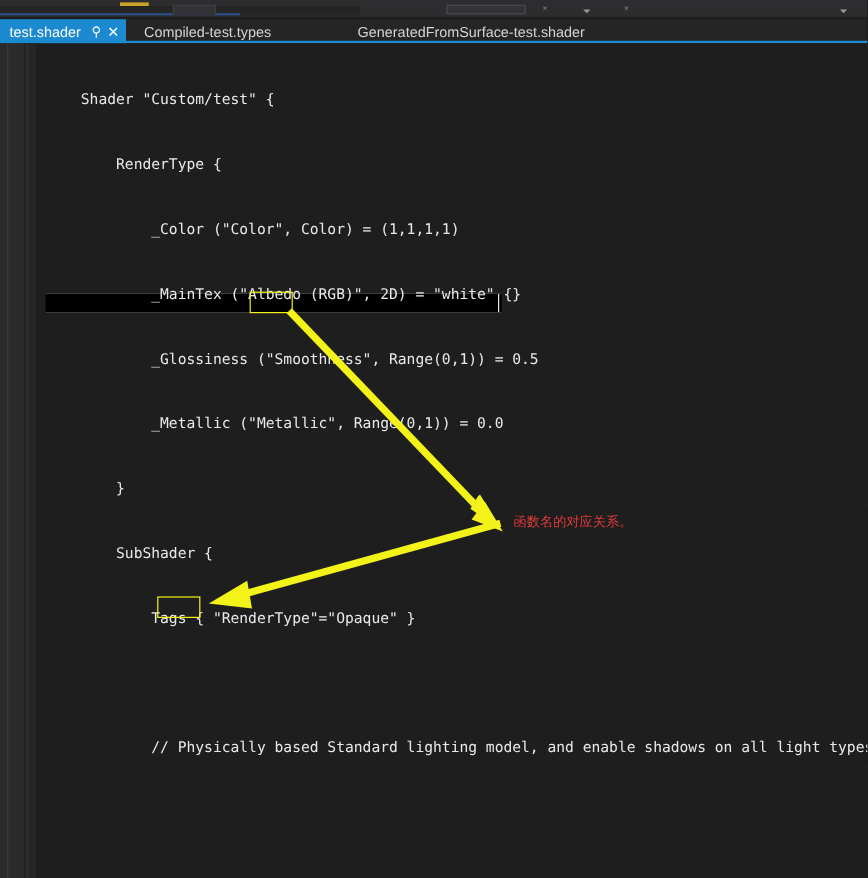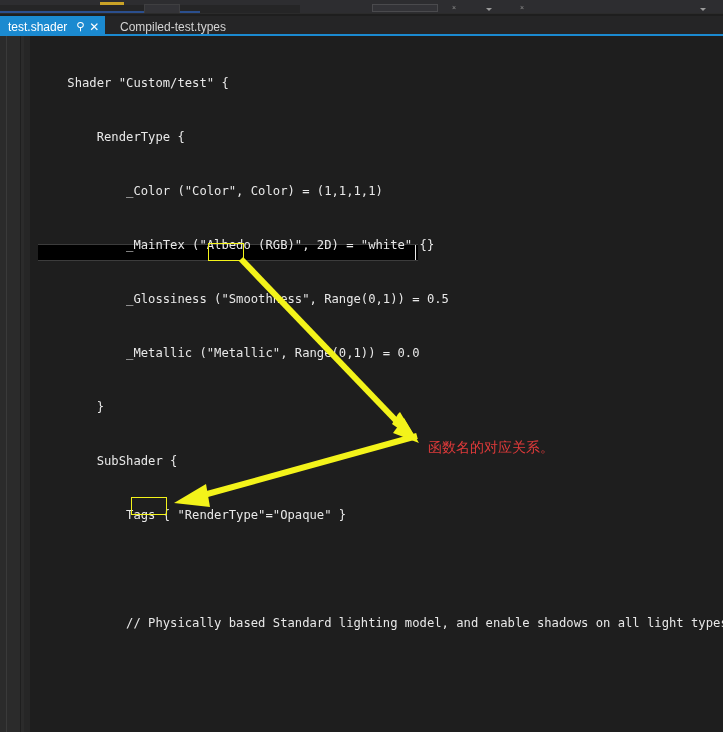--- a/index.html
+++ b/index.html
@@ -199,24 +199,23 @@
     position: absolute;
     left: 0; top: 0;
     width: 723px; height: 732px;
     pointer-events: none;
   }
 
   .cn-note {
     position: absolute;
     color: #e03a3a;
     font-family: "DejaVu Sans", sans-serif;
-    font-size: 14px;
+    font-size: 11px;
     line-height: 16px;
     white-space: nowrap;
-    margin-top: 12px;
   }
 </style>
 </head>
 <body>
 
 <div id="app">
 
   <div class="toolbar">
     <div class="tb-dark" style="left:0;width:300px;"></div>
     <div class="tb-accent" style="left:100px;top:2px;width:24px;"></div>
@@ -238,20 +237,23 @@
         </span>
       <span class="tab-icon">
           <span class="close-glyph">✕</span>
         </span>
     </div>
 
     <div class="tab inactive" style="left:120px;">
       <span class="label">Compiled-test.types</span>
     </div>
 
+    <div class="tab inactive" style="left:298px;">
+      <span class="label">GeneratedFromSurface-test.shader</span>
+    </div>
   </div>
   <div class="tab-underline"></div>
 
   <div class="editor">
 
     <div class="gutter">
       <div class="gutter-stripe-a"></div>
       <div class="gutter-stripe-b"></div>
       <div class="gutter-stripe-c"></div>
     </div>

